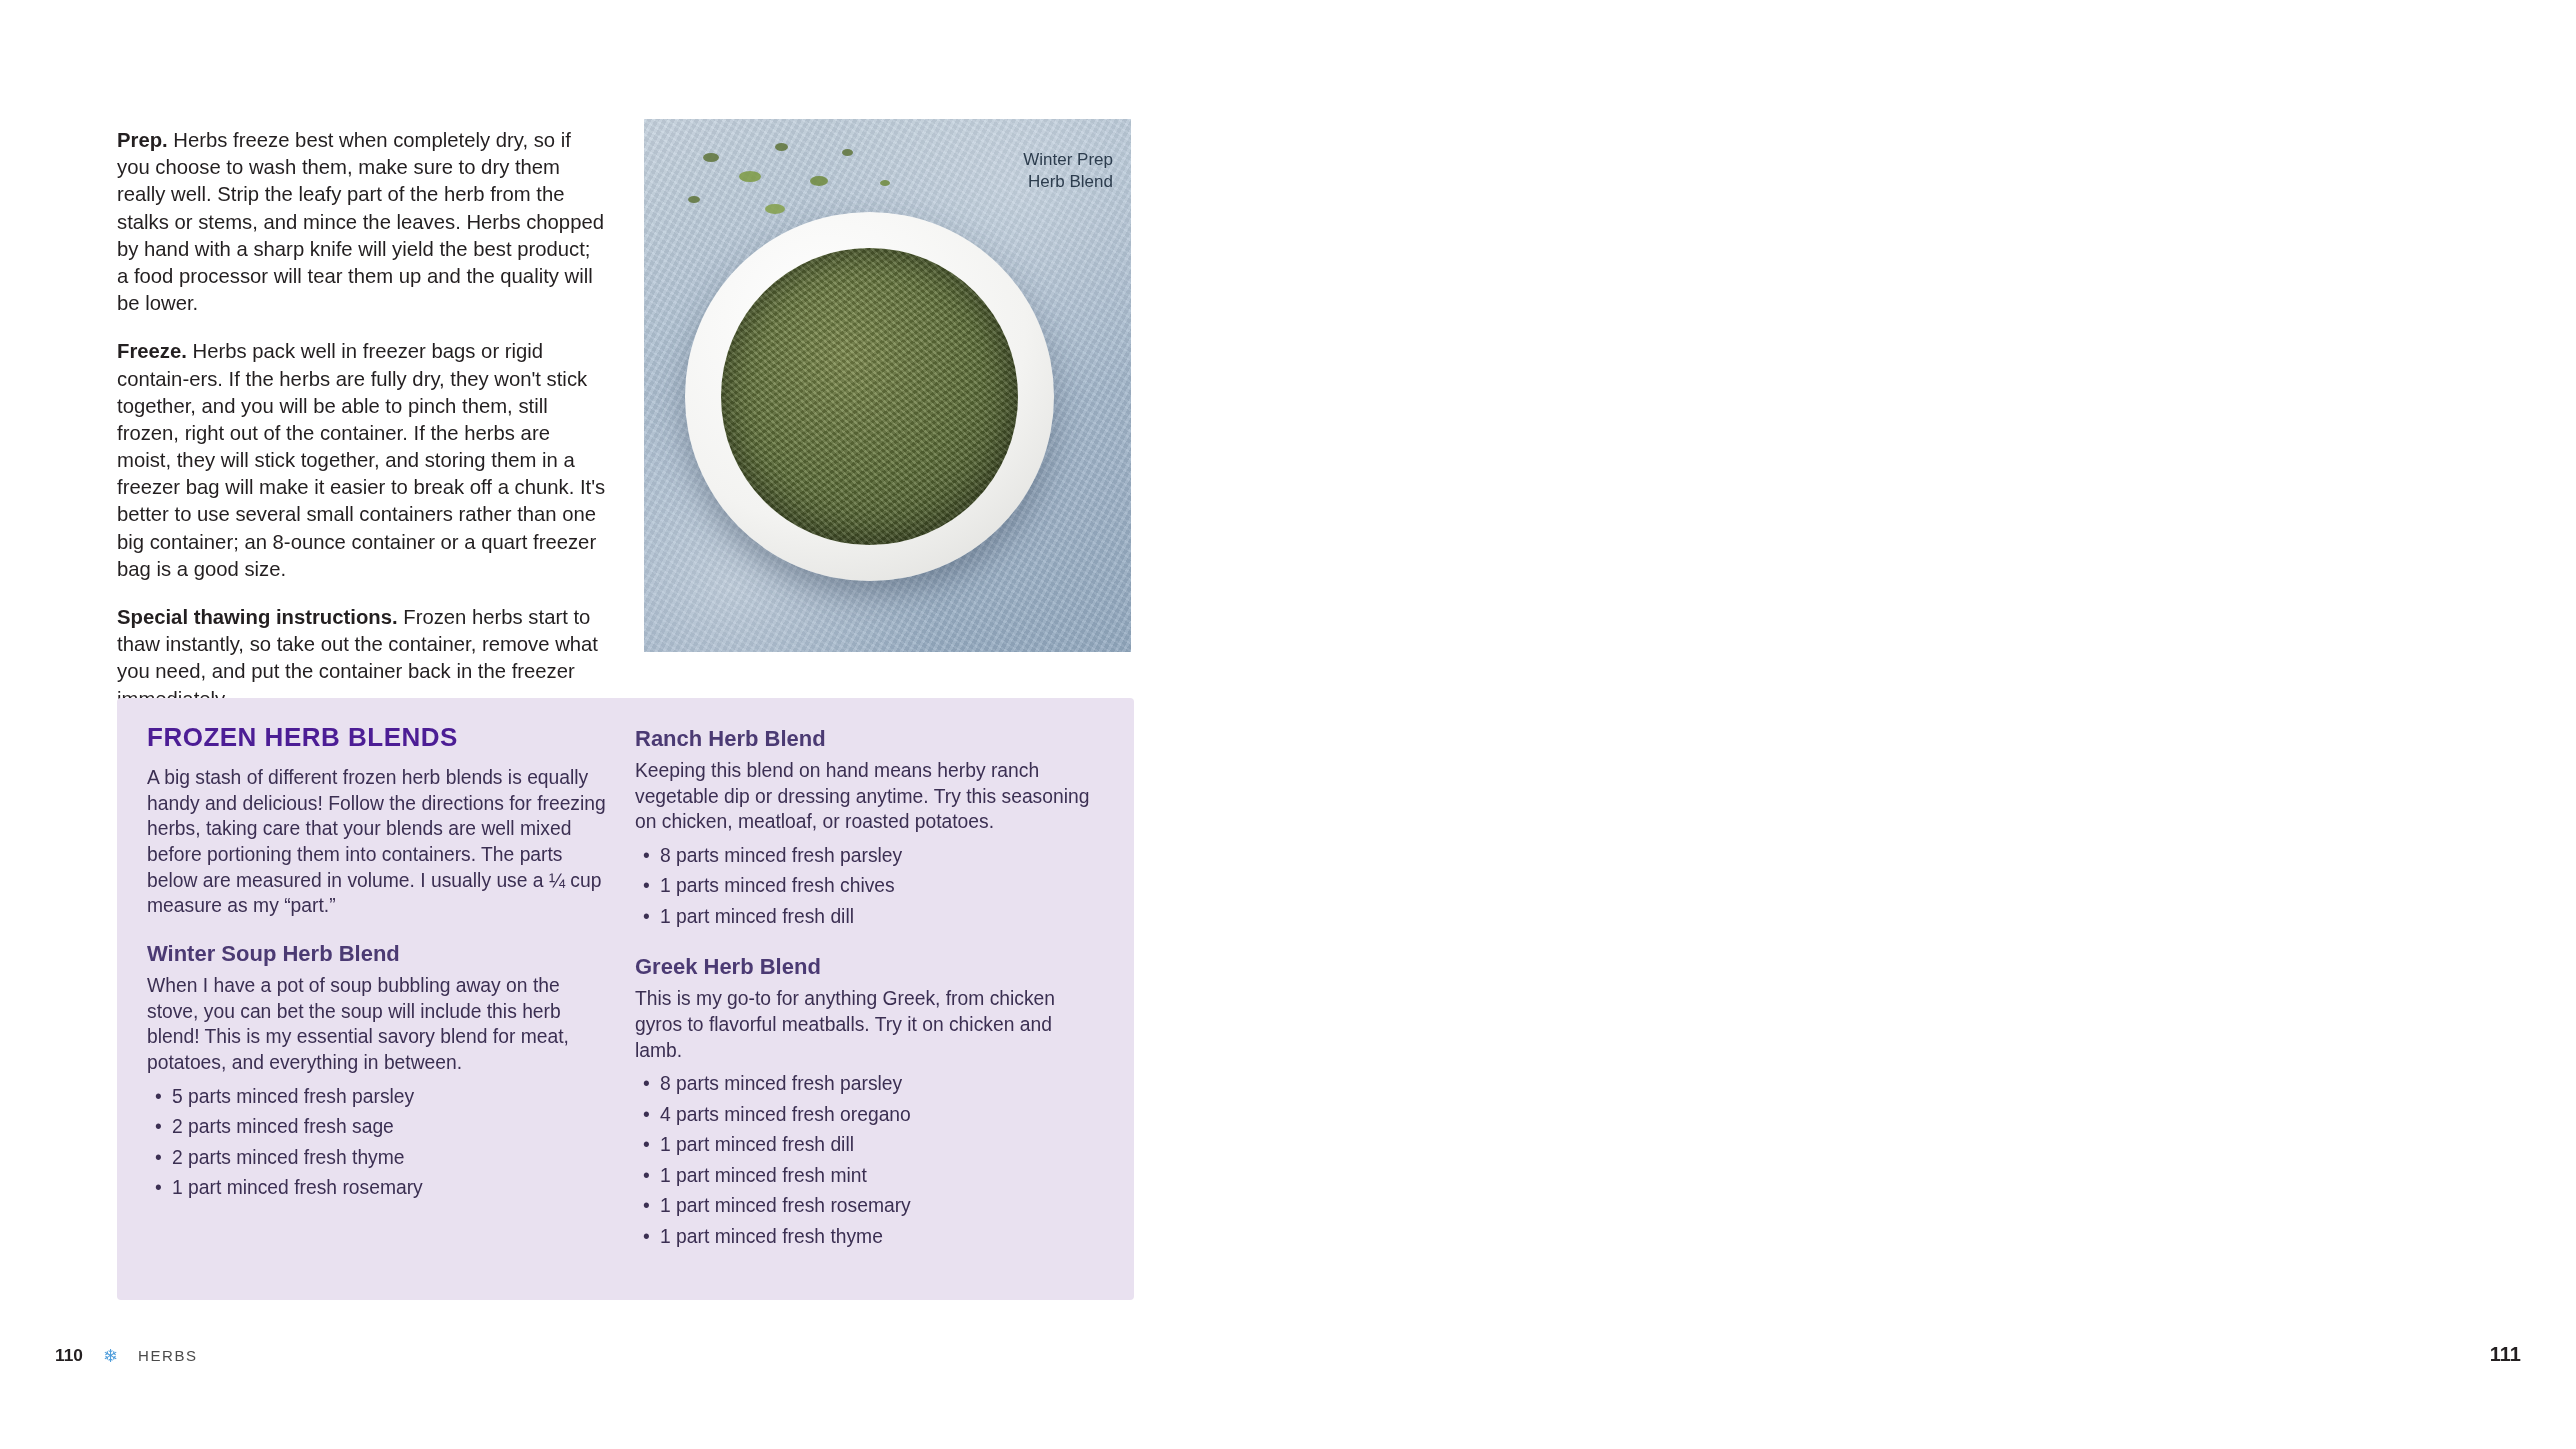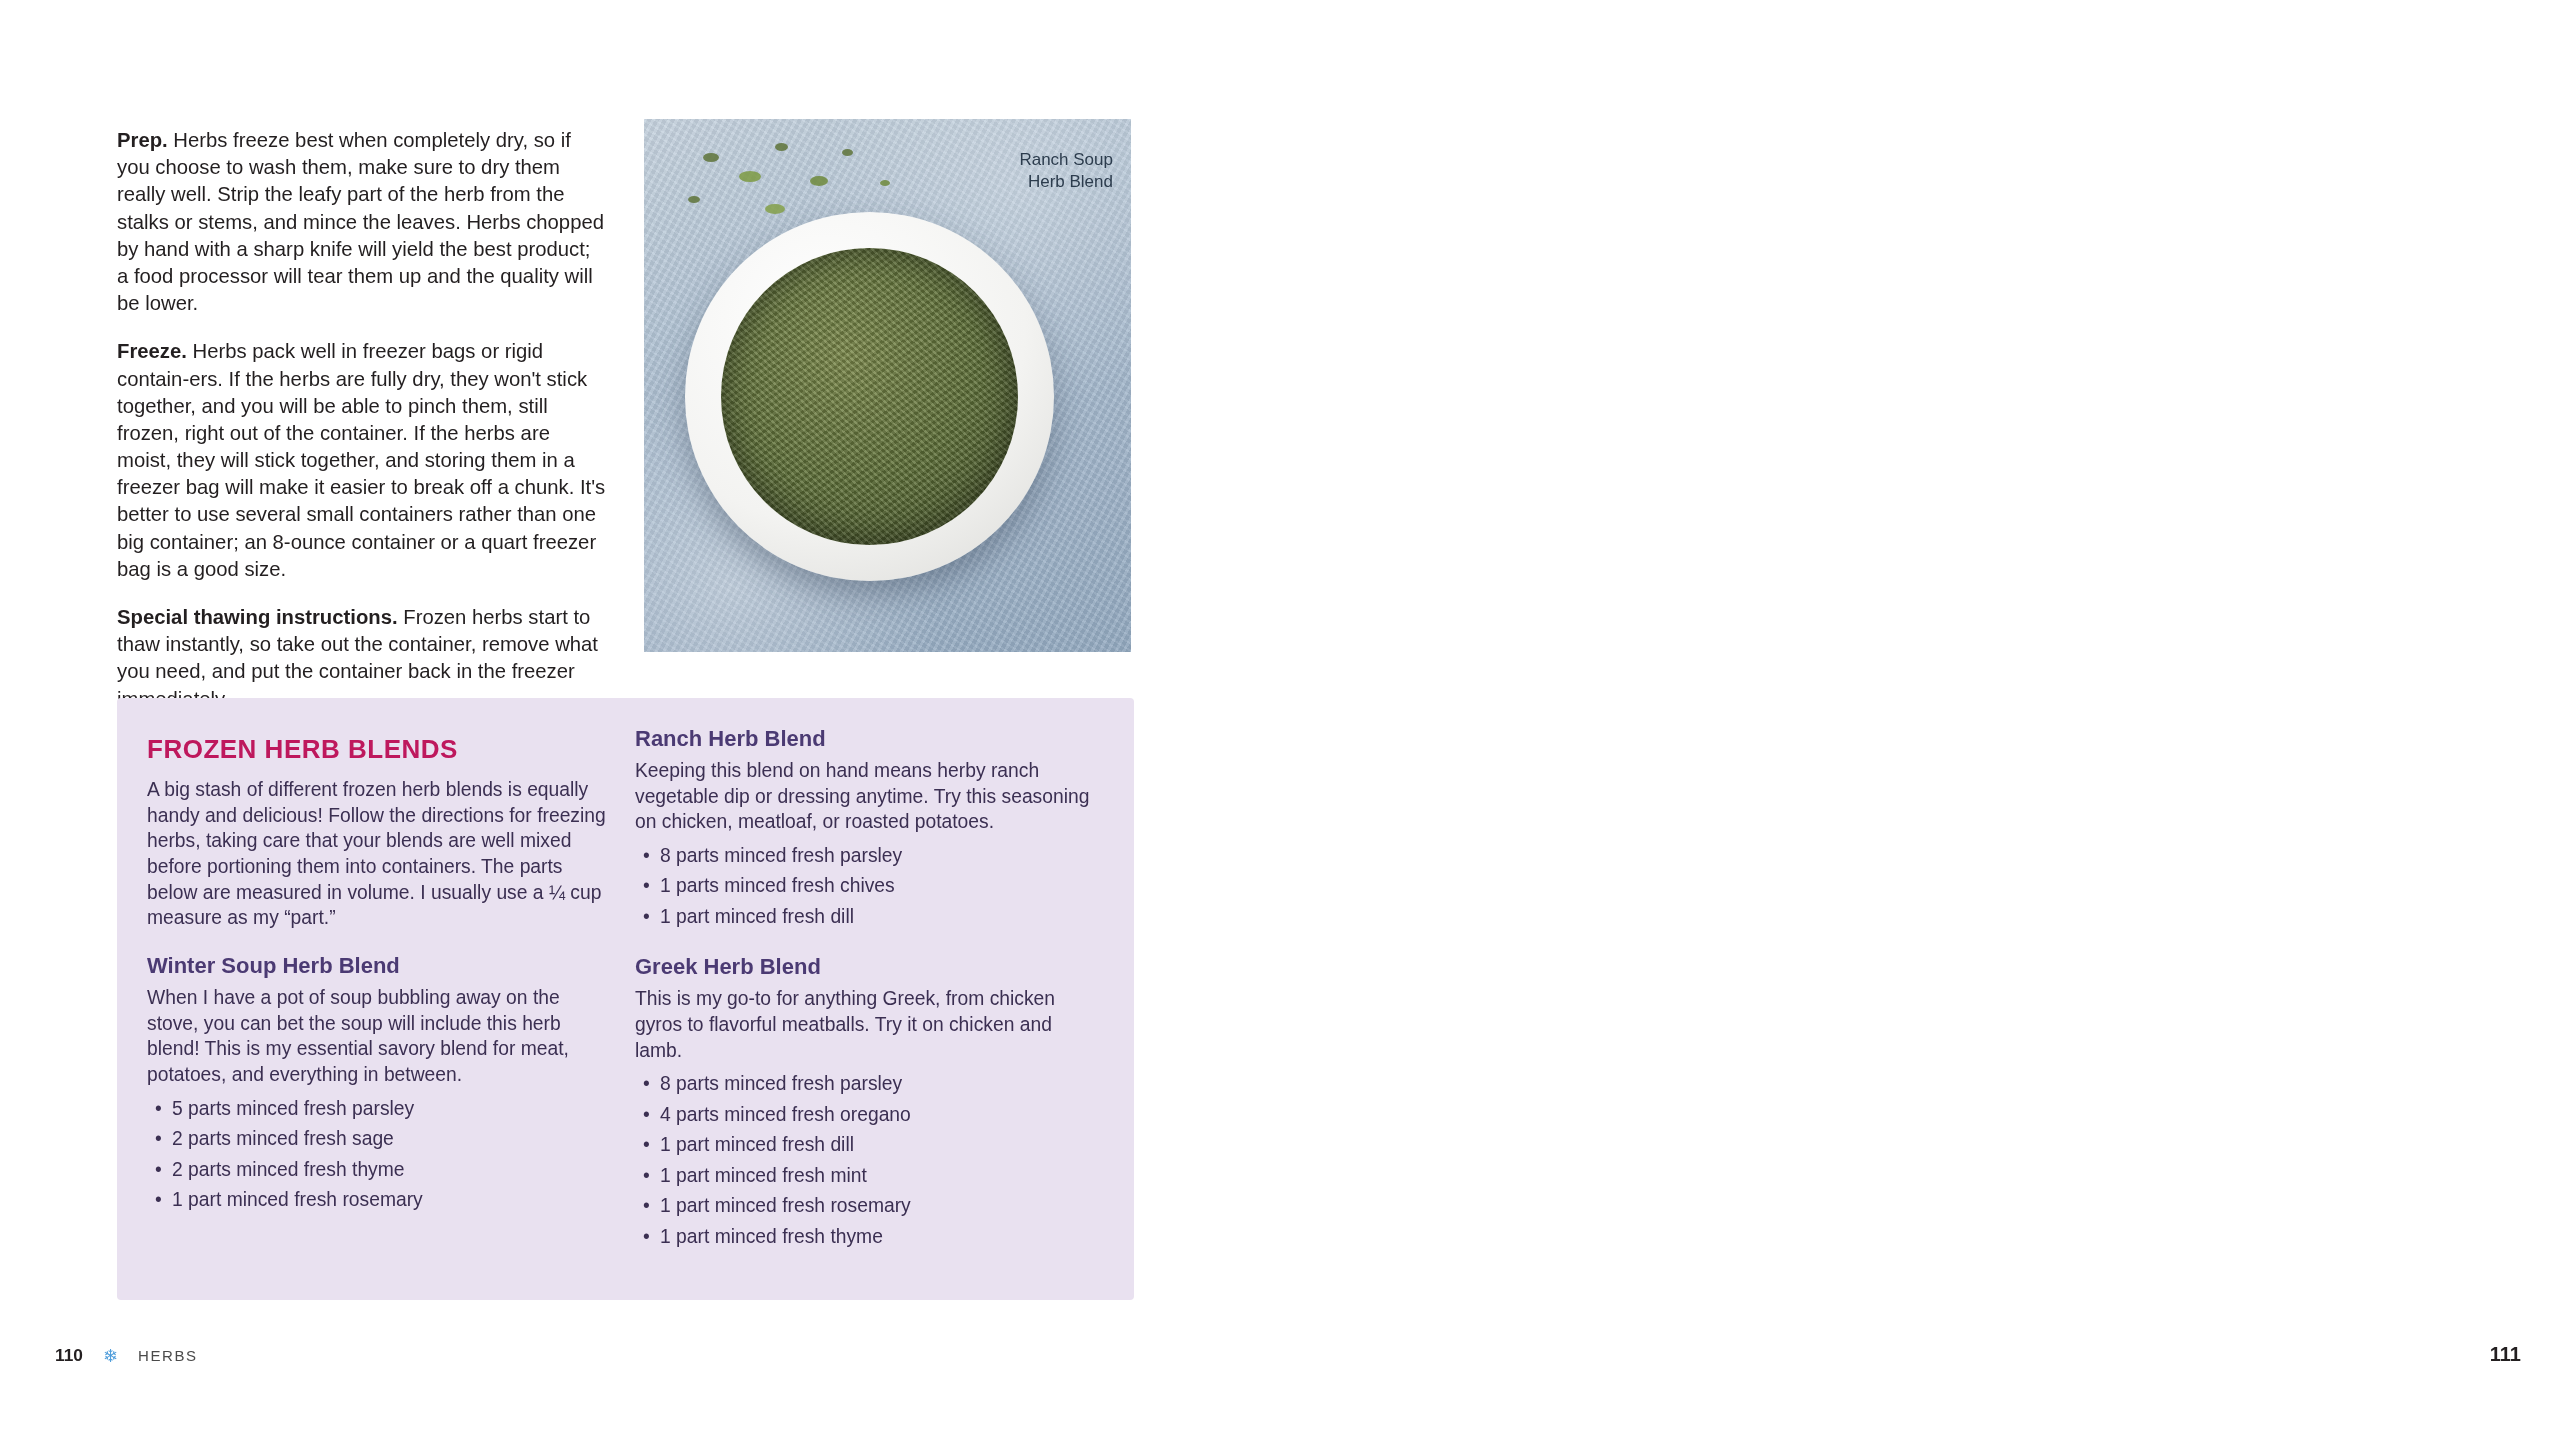--- a/index.html
+++ b/index.html
@@ -128,22 +128,22 @@
     right: 26px;
     bottom: 18px;
     display: flex;
     gap: 26px;
   }
   .sb-col { width: 462px; }
   .sb-title {
     font-size: 26px;
     letter-spacing: 0.5px;
     font-weight: bold;
-    color: #be185d;
-    margin: 12px 0 12px 0;
+    color: #4c1d95;
+    margin: 0 0 12px 0;
   }
   .sb-h {
     font-size: 22px;
     font-weight: bold;
     color: #4b3a73;
     margin: 22px 0 6px 0;
   }
   .sb-p {
     font-size: 19.3px;
     line-height: 1.33;
@@ -221,21 +221,21 @@
       <div class="speck" style="left:95px;top:52px;width:22px;height:11px;background:#7d9a42;"></div>
       <div class="speck" style="left:131px;top:24px;width:13px;height:8px;"></div>
       <div class="speck" style="left:166px;top:57px;width:18px;height:10px;background:#6e8a3c;"></div>
       <div class="speck" style="left:198px;top:30px;width:11px;height:7px;"></div>
       <div class="speck" style="left:121px;top:85px;width:20px;height:10px;background:#84a04a;"></div>
       <div class="speck" style="left:44px;top:77px;width:12px;height:7px;"></div>
       <div class="speck" style="left:236px;top:61px;width:10px;height:6px;background:#6e8a3c;"></div>
       <div class="bowl-outer">
         <div class="bowl-inner"></div>
       </div>
-      <div class="photo-caption" style="white-space:pre-line;">Ranch Soup
+      <div class="photo-caption" style="white-space:pre-line;">Winter Prep
 Herb Blend</div>
     </div>
 
     <div class="sidebar-box">
       <div class="sidebar-inner">
         <div class="sb-col">
           <div class="sb-title">FROZEN HERB BLENDS</div>
           <p class="sb-p">A big stash of different frozen herb blends is equally handy and delicious! Follow the directions for freezing herbs, taking care that your blends are well mixed before portioning them into containers. The parts below are measured in volume. I usually use a ¼ cup measure as my “part.”</p>
 
           <div class="sb-h">Winter Soup Herb Blend</div>

